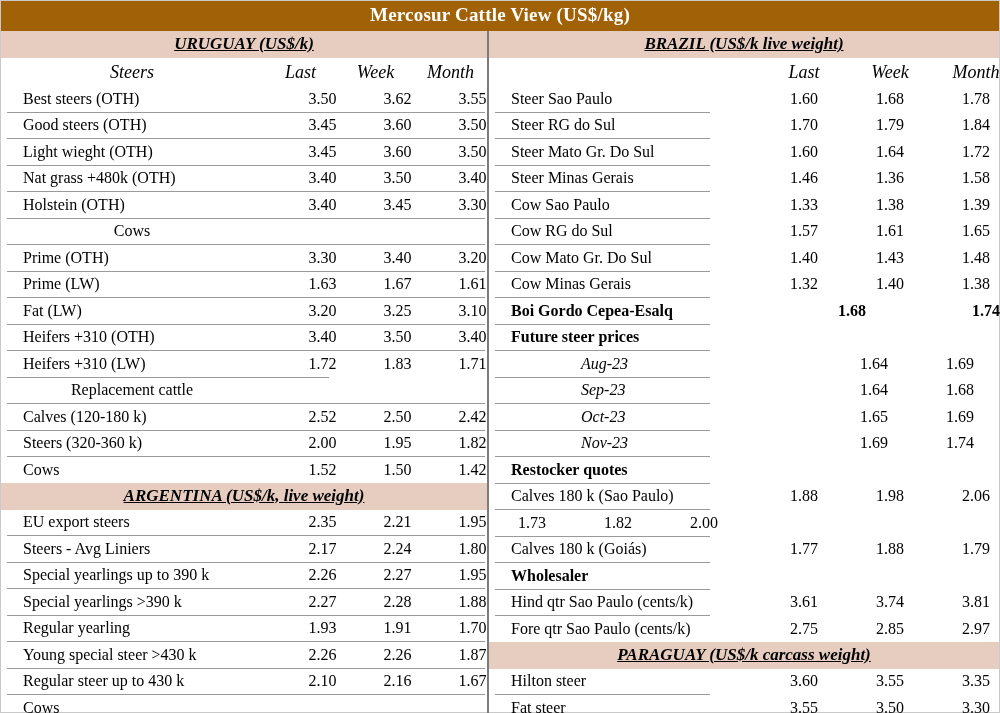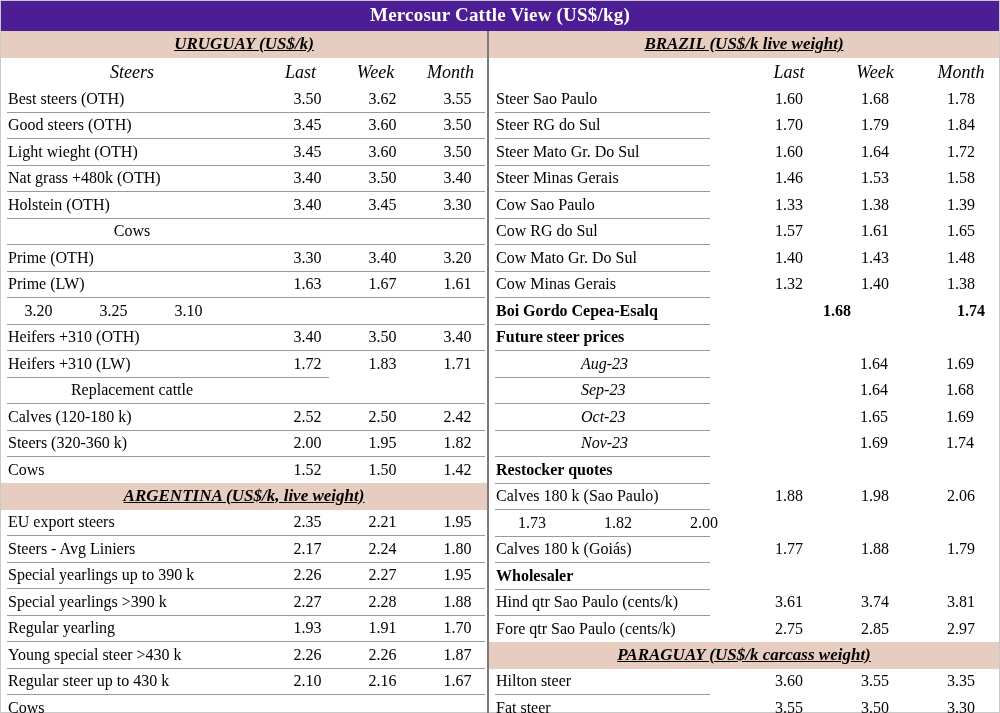--- a/index.html
+++ b/index.html
@@ -15,21 +15,21 @@
     overflow: hidden;
   }
   #page {
     position: relative;
     width: 1000px;
     height: 713px;
     box-sizing: border-box;
     border: 1px solid #c9c9c9;
   }
   .title-bar {
-    background: #4c1d95;
+    background: #a16207;
     color: #ffffff;
     text-align: center;
     font-weight: bold;
     font-size: 19px;
     padding: 3px 0 5px 0;
     letter-spacing: 0.2px;
   }
   .columns {
     display: flex;
     width: 100%;
@@ -65,21 +65,21 @@
     font-size: 16px;
     height: 25.5px;
     align-items: center;
   }
   .row.bold {
     font-weight: bold;
     gap: 48px;
   }
   .label {
     flex: 0 0 auto;
-    padding-left: 7px;
+    padding-left: 22px;
     white-space: nowrap;
   }
   .label.center {
     text-align: center;
     padding-left: 0;
   }
   .label.indent {
     padding-left: 100px;
     font-style: italic;
   }
@@ -190,20 +190,21 @@
 
       <div class="row">
         <div class="label">Prime (LW)</div>
         <div class="num">1.63</div>
         <div class="num">1.67</div>
         <div class="num">1.61</div>
       </div>
       <div class="rule"></div>
 
       <div class="row">
+        <div class="label">Fat (LW)</div>
         <div class="num">3.20</div>
         <div class="num">3.25</div>
         <div class="num">3.10</div>
       </div>
       <div class="rule"></div>
 
       <div class="row">
         <div class="label">Heifers +310 (OTH)</div>
         <div class="num">3.40</div>
         <div class="num">3.50</div>
@@ -347,21 +348,21 @@
         <div class="label">Steer Mato Gr. Do Sul</div>
         <div class="num">1.60</div>
         <div class="num">1.64</div>
         <div class="num">1.72</div>
       </div>
       <div class="rule right-wide"></div>
 
       <div class="row">
         <div class="label">Steer Minas Gerais</div>
         <div class="num">1.46</div>
-        <div class="num">1.53</div>
+        <div class="num">1.36</div>
         <div class="num">1.58</div>
       </div>
       <div class="rule right-wide"></div>
 
       <div class="row">
         <div class="label">Cow Sao Paulo</div>
         <div class="num">1.33</div>
         <div class="num">1.38</div>
         <div class="num">1.39</div>
       </div>

